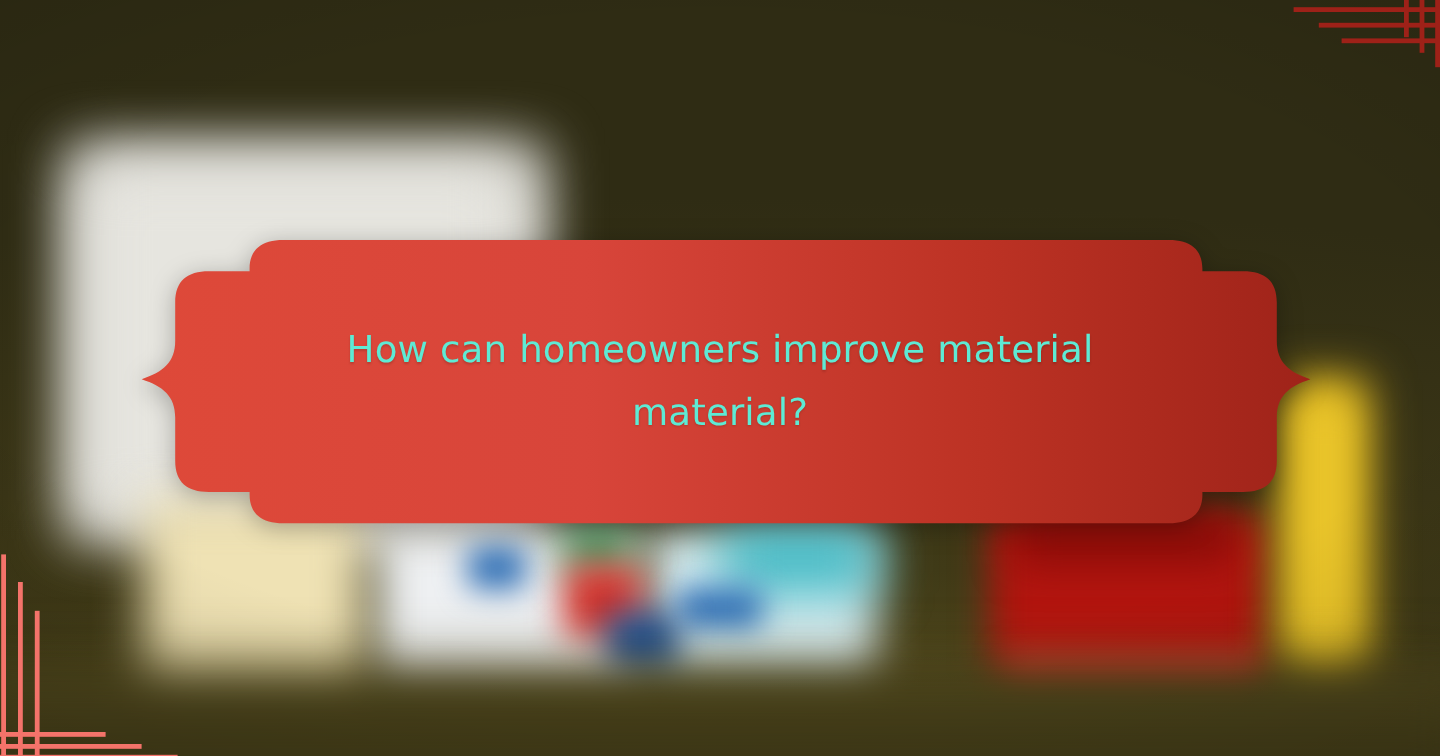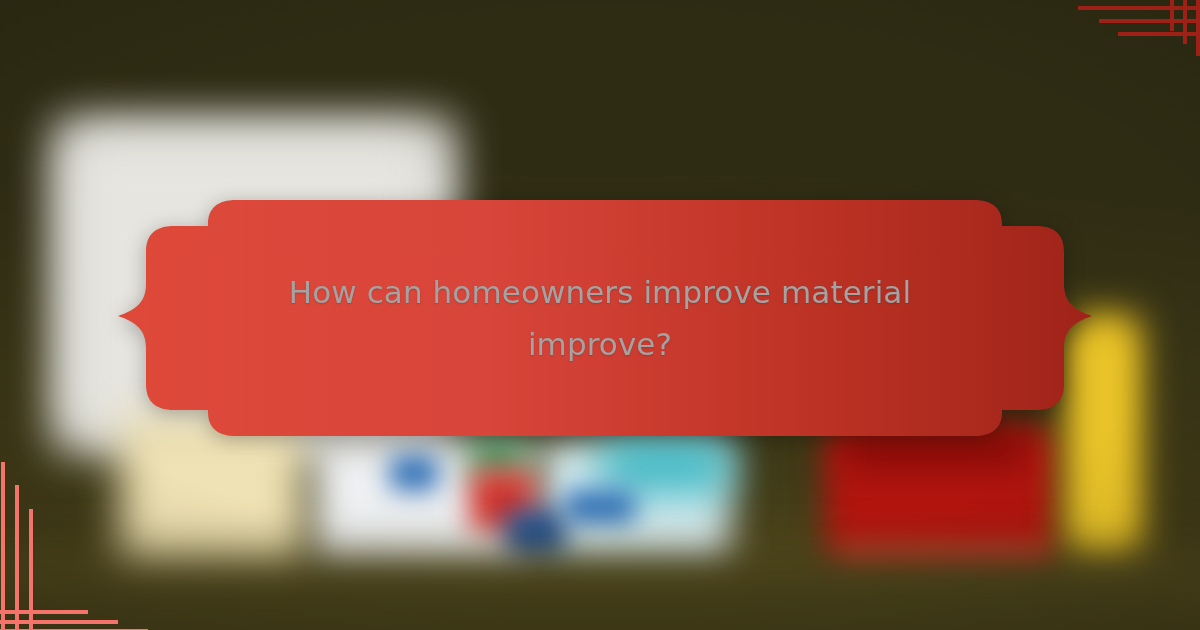--- a/index.html
+++ b/index.html
@@ -58,21 +58,21 @@
     position:absolute;left:106px;top:198px;width:988px;height:240px;
     filter:drop-shadow(0 4px 10px rgba(0,0,0,.28));
   }
   .card-svg{display:block;width:988px;height:240px;overflow:visible;}
   .card-text{
     position:absolute;left:0;top:0;width:988px;height:240px;
     display:flex;flex-direction:column;align-items:center;justify-content:center;
     box-sizing:border-box;padding:0 150px;
   }
   .card-text .line{
-    color:#a3a3a3;font-size:31px;line-height:52px;
+    color:#5eead4;font-size:31px;line-height:52px;
     font-weight:400;letter-spacing:.1px;text-align:left;white-space:nowrap;
     text-shadow:0 1px 2px rgba(0,0,0,.16);
   }
 </style>
 </head>
 <body>
 
 <div id="stage">
 
   <div class="bg-root">
@@ -154,17 +154,17 @@
         L 40 54
         C 40 36 50 28 68 28
         L 102 28
         L 102 26
         C 102 10 112 2 130 2
         Z"></path>
     </svg>
 
     <div class="card-text">
       <div class="line">How can homeowners improve material</div>
-      <div class="line">improve?</div>
+      <div class="line">material?</div>
     </div>
   </div>
 
 </div>
 
 </body></html>

